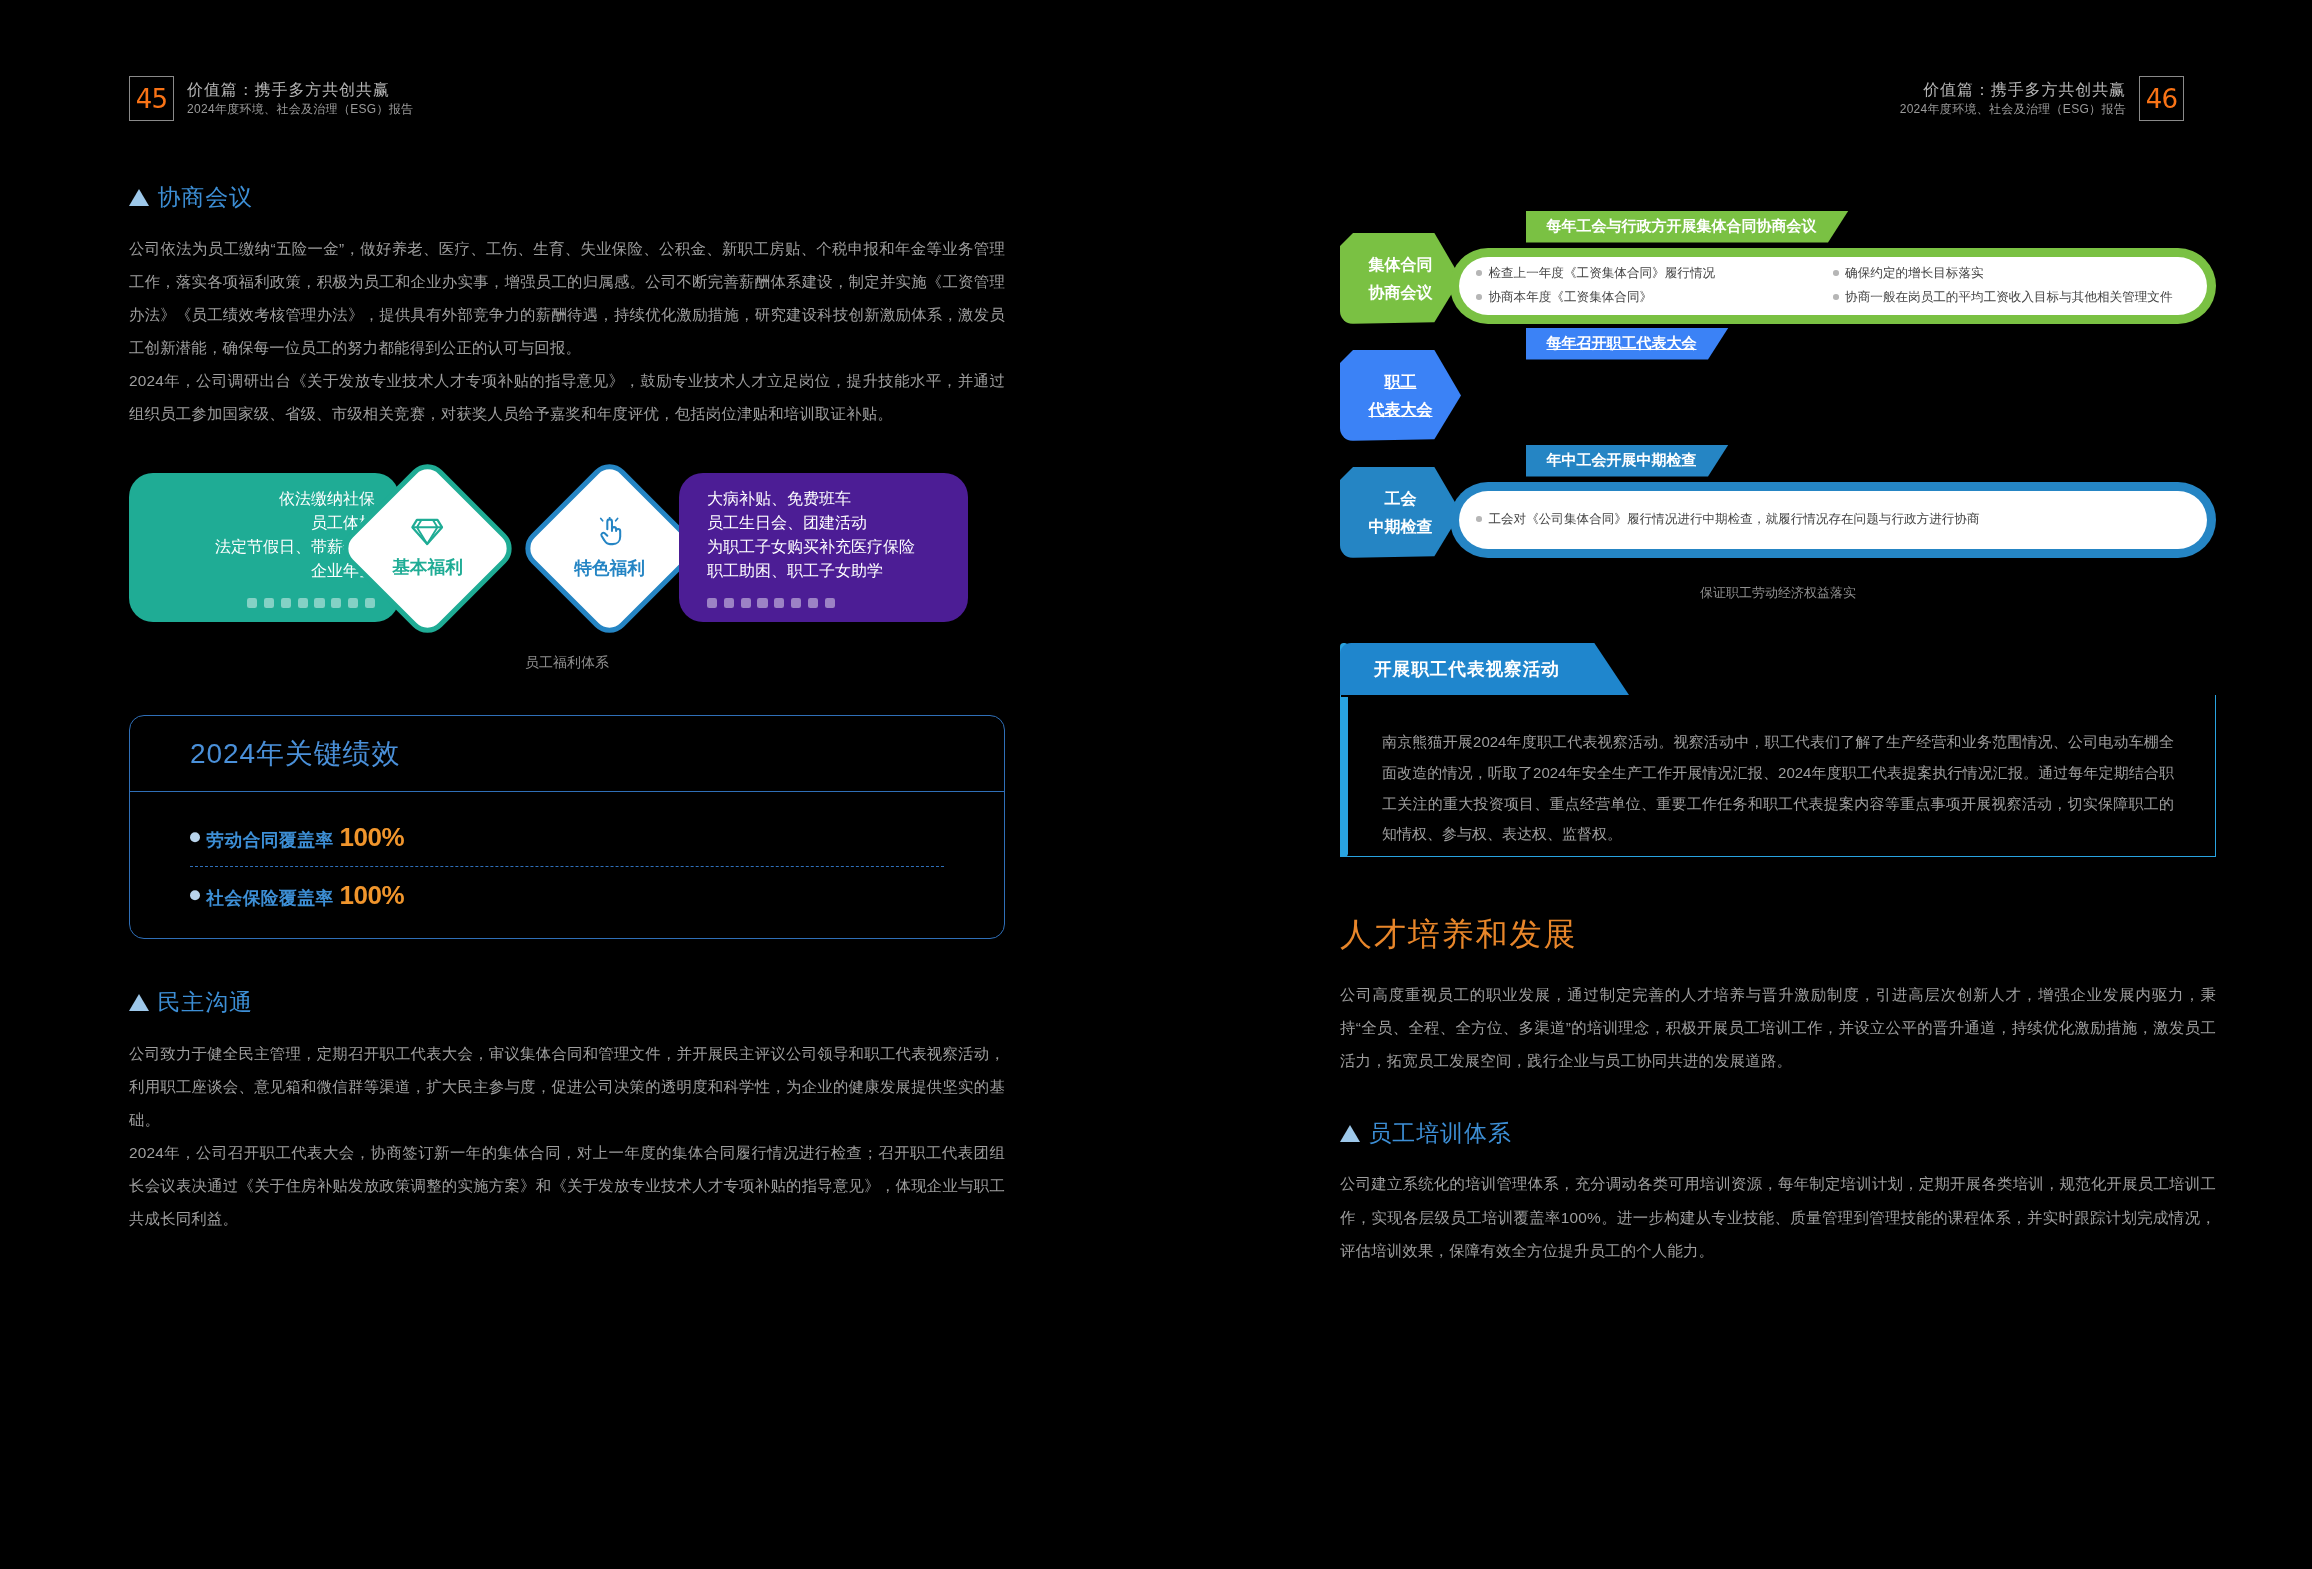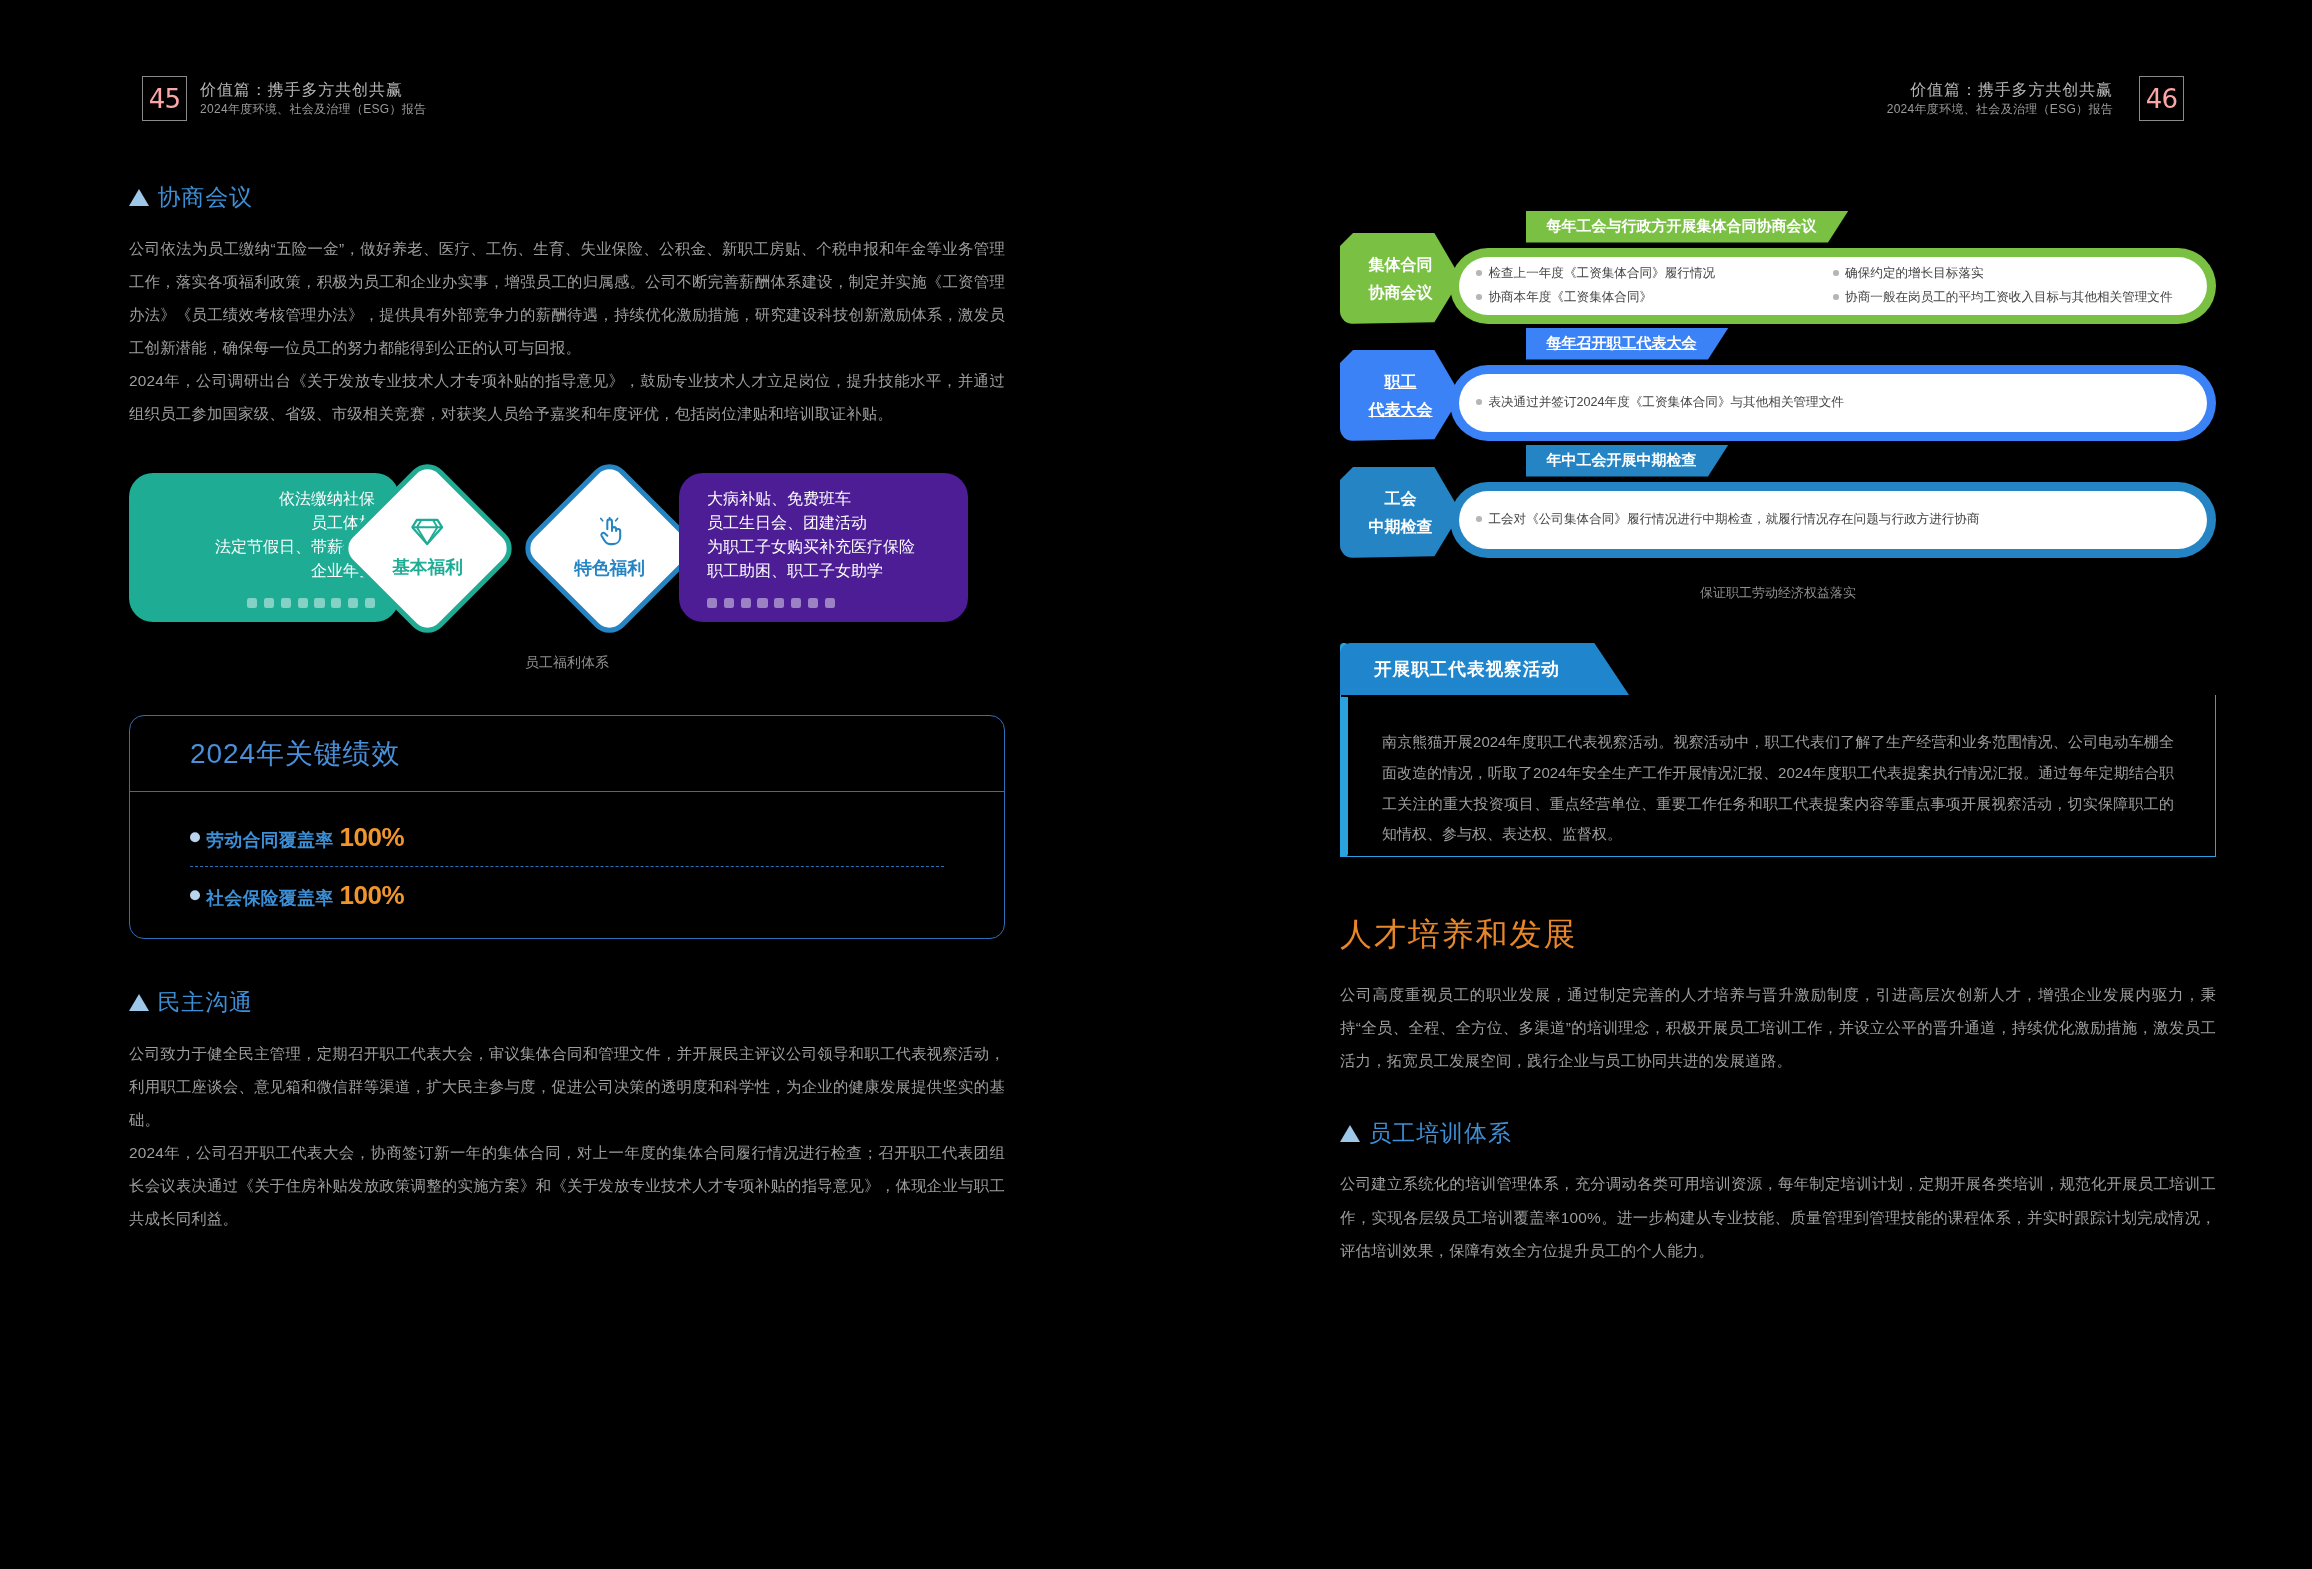--- a/index.html
+++ b/index.html
@@ -8,23 +8,23 @@
     font-family:"Liberation Sans","DejaVu Sans",sans-serif;
     color:#c9c9c9;overflow:hidden;position:relative;
   }
   .page{position:absolute;inset:0;}
 
   
   .hdr{position:absolute;display:flex;align-items:center;gap:13px;}
   .hdr-left{left:129px;top:76px;}
   .hdr-right{right:129px;top:76px;flex-direction:row-reverse;}
   .pagenum{
-    width:43px;height:43px;border:1.9px solid #8a8a8a;color:#fca5a5;
+    width:43px;height:43px;border:1.9px solid #8a8a8a;color:#f97316;
     font-size:26px;display:flex;align-items:center;justify-content:center;
-    letter-spacing:-0.9px;font-family:"DejaVu Sans",sans-serif;margin-left:13px;
+    letter-spacing:-0.9px;font-family:"DejaVu Sans",sans-serif;
   }
   .hdr-txt{line-height:1.32;}
   .hdr-t1{font-size:16px;color:#b4b4b4;letter-spacing:0.9px;}
   .hdr-t2{font-size:12px;color:#9b9b9b;letter-spacing:0.3px;margin-top:1.9px;}
   .hdr-right .hdr-txt{text-align:right;}
 
   
   .col-left{position:absolute;left:129px;top:182px;width:876px;}
   .col-right{position:absolute;left:1340px;top:233px;width:876px;}
 
@@ -291,30 +291,20 @@
         </div>
       </div>
       <div class="flow-banner g-bg">每年工会与行政方开展集体合同协商会议</div>
     </div>
 
     <div class="flowrow">
       <div class="flow-tag t-bg">
         <span>职工</span>
         <span>代表大会</span>
       </div>
-      <div class="flow-outer t-bg">
-        <div class="flow-inner">
-          <div class="flow-items one-col">
-            <div class="fi">
-                <i class="bd"></i>
-                <span>表决通过并签订2024年度《工资集体合同》与其他相关管理文件</span>
-              </div>
-          </div>
-        </div>
-      </div>
       <div class="flow-banner t-bg">每年召开职工代表大会</div>
     </div>
 
     <div class="flowrow">
       <div class="flow-tag b-bg">
         <span>工会</span>
         <span>中期检查</span>
       </div>
       <div class="flow-outer b-bg">
         <div class="flow-inner">

